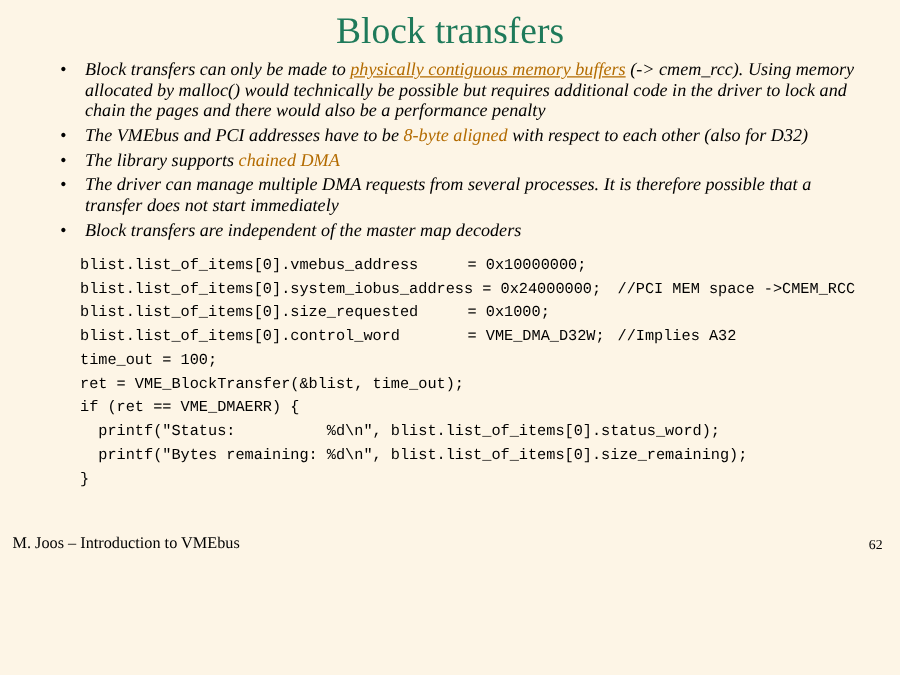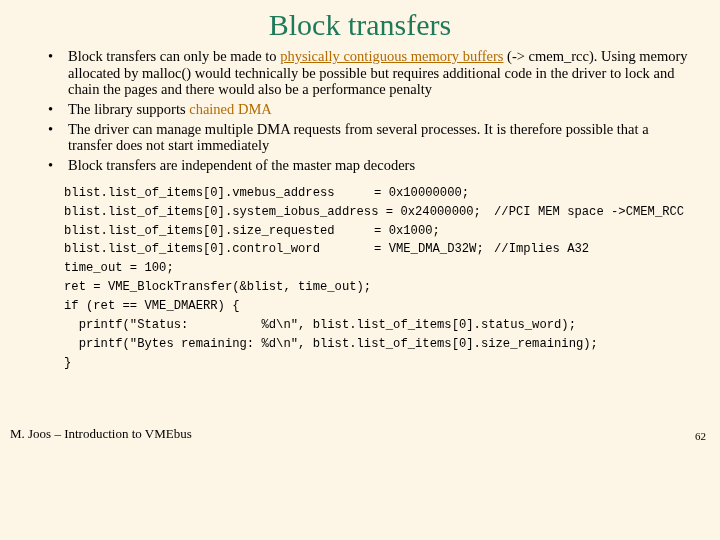--- a/index.html
+++ b/index.html
@@ -25,20 +25,21 @@
     font-weight: normal;
     font-size: 30px;
     color: #1f7a5a;
   }
   ul.bullets {
     margin: 0 0 10px 0;
     padding-left: 30px;
     list-style: none;
     font-size: 14.5px;
     line-height: 1.15;
+    font-style: italic;
   }
   ul.bullets > li {
     position: relative;
     padding-left: 14px;
     margin-bottom: 3px;
   }
   ul.bullets > li::before {
     content: "•";
     position: absolute;
     left: -6px;
@@ -78,20 +79,23 @@
 
 <div class="slide">
 
   <h1 class="title">Block transfers</h1>
 
   <ul class="bullets">
     <li>
       <span>Block transfers can only be made to </span><span class="hl-u">physically contiguous memory buffers</span><span> (-&gt; cmem_rcc). Using memory allocated by malloc() would technically be possible but requires additional code in the driver to lock and chain the pages and there would also be a performance penalty</span>
     </li>
     <li>
+      <span>The VMEbus and PCI addresses have to be </span><span class="hl">8-byte aligned</span><span> with respect to each other (also for D32)</span>
+    </li>
+    <li>
       <span>The library supports </span><span class="hl">chained DMA</span>
     </li>
     <li>
       <span>The driver can manage multiple DMA requests from several processes. It is therefore possible that a transfer does not start immediately</span>
     </li>
     <li>
       <span>Block transfers are independent of the master map decoders</span>
     </li>
   </ul>
 

